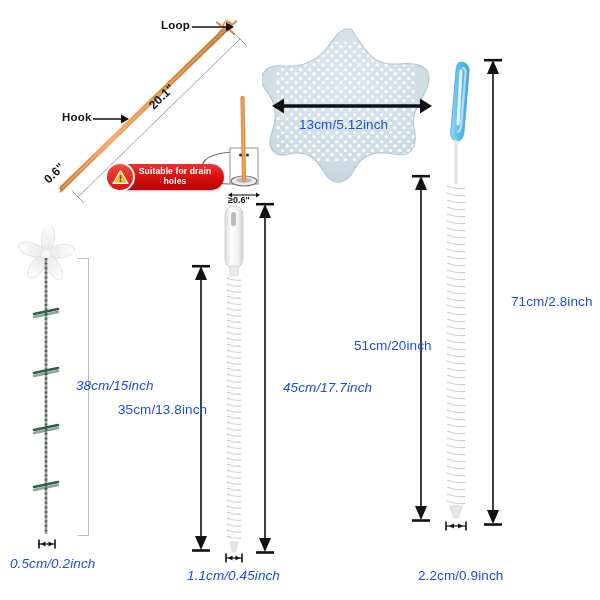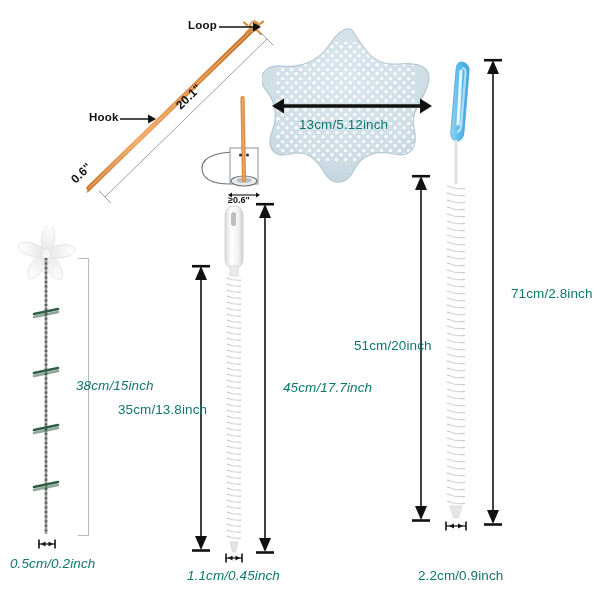--- a/index.html
+++ b/index.html
@@ -10,21 +10,21 @@
     position:relative;
     overflow:hidden;
     -webkit-font-smoothing:antialiased;
   }
   .stage{position:absolute;left:0;top:0;width:600px;height:600px;}
   .abs{position:absolute;}
 
   
   .meas{
     font-size:13.5px;
-    color:#0f766e;
+    color:#1d4ed8;
     font-weight:400;
     white-space:nowrap;
     letter-spacing:.1px;
   }
   .lbl-bold{
     font-size:11.5px;
     font-weight:bold;
     color:#111;
     white-space:nowrap;
     letter-spacing:.2px;
@@ -57,21 +57,21 @@
 
   
   .star-wrap{position:absolute;}
   .brk{position:absolute;border:1px solid #b9bcbe;border-left:none;}
 </style>
 </head>
 <body>
 
 <div class="stage">
 
-  <div class="abs" style="left:0;top:0;width:300px;height:210px;margin-left:27px;">
+  <div class="abs" style="left:0;top:0;width:300px;height:210px;">
 
     <svg width="300" height="210" style="position:absolute;left:0;top:0;">
       <defs>
         <linearGradient id="orgGrad" x1="0" y1="0" x2="1" y2="0">
           <stop offset="0" stop-color="#c97a32"></stop>
           <stop offset="0.30" stop-color="#f0aa68"></stop>
           <stop offset="0.60" stop-color="#e08c42"></stop>
           <stop offset="1" stop-color="#bf7029"></stop>
         </linearGradient>
         <linearGradient id="orgGrad2" x1="0" y1="0" x2="1" y2="1">
@@ -133,20 +133,30 @@
       <circle cx="44.5" cy="59" r="1.5" fill="#2b2b2b"></circle>
       <circle cx="51.5" cy="59" r="1.5" fill="#2b2b2b"></circle>
 
       <line x1="36" y1="99" x2="60" y2="99" stroke="#111" stroke-width="1.1"></line>
       <path d="M 36 96.5 L 32 99 L 36 101.5 Z" fill="#111"></path>
       <path d="M 60 96.5 L 64 99 L 60 101.5 Z" fill="#111"></path>
     </svg>
     <div class="abs tiny" style="left:32px;top:99px;">≥0.6"</div>
   </div>
 
+  <div class="badge" style="left:108px;top:164px;">
+    <div class="badge-icon">
+      <svg width="17" height="16" viewBox="0 0 17 16">
+        <path d="M 8.5 1.6 L 16 14.4 L 1 14.4 Z" fill="#f7c21a" stroke="#ffffff" stroke-width="1.1" stroke-linejoin="round"></path>
+        <rect x="7.7" y="6" width="1.7" height="4.6" rx="0.8" fill="#6b4b05"></rect>
+        <circle cx="8.55" cy="12" r="1" fill="#6b4b05"></circle>
+      </svg>
+    </div>
+    <div class="badge-text">Suitable for drain holes</div>
+  </div>
 
   <div class="star-wrap" style="left:262px;top:22px;width:180px;height:170px;">
     <svg width="180" height="170" style="position:absolute;left:0;top:0;">
       <defs>
         <radialGradient id="starG" cx="45%" cy="35%" r="70%">
           <stop offset="0" stop-color="#dbe7ee"></stop>
           <stop offset="0.6" stop-color="#cfdde5"></stop>
           <stop offset="1" stop-color="#bacdd8"></stop>
         </radialGradient>
         <pattern id="dots" x="0" y="0" width="9" height="9" patternUnits="userSpaceOnUse">
@@ -357,17 +367,17 @@
 
     <svg class="abs" width="22" height="470" style="left:58px;top:2px;">
       <line x1="11" y1="6" x2="11" y2="462" stroke="#111" stroke-width="1.6"></line>
       <path d="M 5 16 L 11 2 L 17 16 Z" fill="#111"></path>
       <path d="M 5 452 L 11 466 L 17 452 Z" fill="#111"></path>
       <line x1="2" y1="2.2" x2="20" y2="2.2" stroke="#111" stroke-width="2.6"></line>
       <line x1="2" y1="466.5" x2="20" y2="466.5" stroke="#111" stroke-width="2.6"></line>
     </svg>
 
     <div class="abs meas" style="left:-70px;top:282px;">51cm/20inch</div>
-    <div class="abs meas" style="left:87px;top:230px;">71cm/2.8inch</div>
+    <div class="abs meas" style="left:87px;top:238px;">71cm/2.8inch</div>
     <div class="abs meas" style="left:-6px;top:484px;margin-top:28px;">2.2cm/0.9inch</div>
   </div>
 
 </div>
 
 </body></html>

